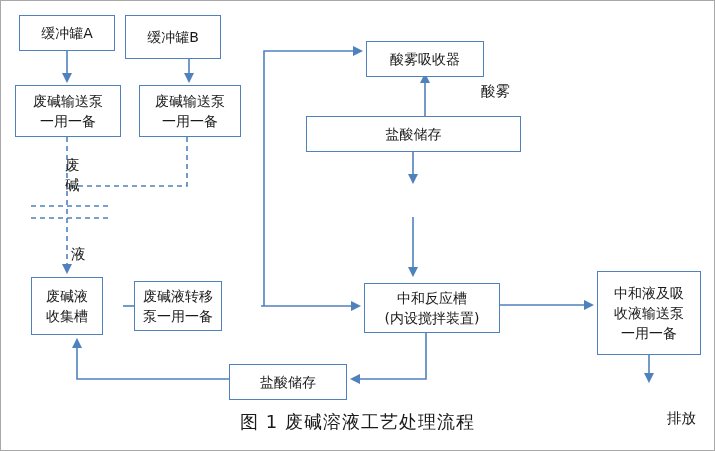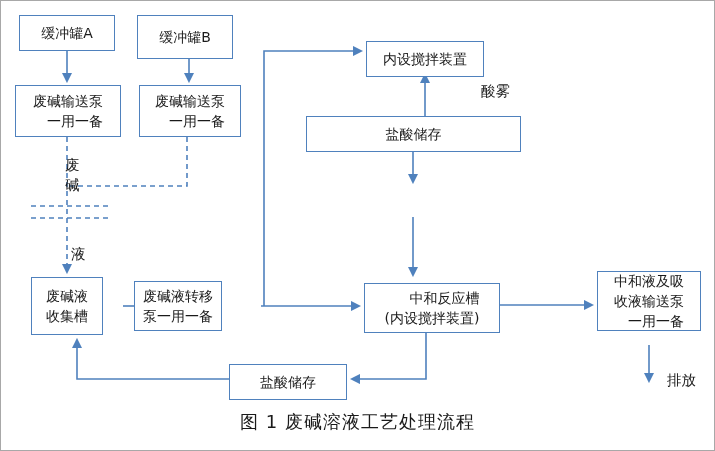--- a/index.html
+++ b/index.html
@@ -28,21 +28,21 @@
   #arrowhead path{fill:var(--line);}
   .node{
     position:absolute;
     z-index:2;
     box-sizing:border-box;
     border:1.6px solid var(--line);
     background:#fff;
     display:flex;
     align-items:center;
     justify-content:center;
-    text-align:right;
+    text-align:center;
     white-space:pre-line;
     font-size:14px;
     line-height:1.45;
     padding:17px 2px;
   }
   .free-label{
     position:absolute;
     z-index:2;
     font-size:14.5px;
     line-height:1.35;
@@ -98,52 +98,52 @@
 
     <line x1="648" y1="344" x2="648" y2="380" marker-end="url(#arrowhead)"></line>
 
     <polyline points="425,329 425,378 351,378" marker-end="url(#arrowhead)"></polyline>
 
     <polyline points="228,378 76,378 76,339" marker-end="url(#arrowhead)"></polyline>
   </svg>
 
   <div class="node" style="left:18px;top:14px;width:96px;height:32px">缓冲罐A</div>
 
-  <div class="node" style="left:136px;top:14px;width:96px;height:44px">缓冲罐B</div>
+  <div class="node" style="left:124px;top:14px;width:96px;height:44px">缓冲罐B</div>
 
   <div class="node" style="left:14px;top:84px;width:106px;height:52px">废碱输送泵
 一用一备</div>
 
   <div class="node" style="left:138px;top:84px;width:102px;height:52px">废碱输送泵
 一用一备</div>
 
-  <div class="node" style="left:365px;top:40px;width:118px;height:30px">内设搅拌装置</div>
+  <div class="node" style="left:365px;top:40px;width:118px;height:30px">酸雾吸收器</div>
 
   <div class="node" style="left:305px;top:115px;width:215px;height:24px">盐酸储存</div>
 
 
   <div class="node" style="left:30px;top:276px;width:72px;height:58px">废碱液
 收集槽</div>
 
   <div class="node" style="left:133px;top:280px;width:88px;height:50px">废碱液转移
 泵一用一备</div>
 
   <div class="node" style="left:363px;top:282px;width:136px;height:50px">中和反应槽
 (内设搅拌装置)</div>
 
-  <div class="node" style="left:596px;top:270px;width:104px;height:60px">中和液及吸
+  <div class="node" style="left:596px;top:270px;width:104px;height:84px">中和液及吸
 收液输送泵
 一用一备</div>
 
   <div class="node" style="left:228px;top:363px;width:118px;height:30px">盐酸储存</div>
 
   <div class="free-label" style="left:24px;top:155px">废
 碱</div>
 
   <div class="free-label" style="left:30px;top:244px">液</div>
 
   <div class="free-label" style="left:440px;top:81px">酸雾</div>
 
-  <div class="free-label" style="left:626px;top:370px">排放</div>
+  <div class="free-label" style="left:626px;top:408px">排放</div>
 
   <div class="caption">图 1 废碱溶液工艺处理流程</div>
 
 </div>
 
 </body></html>

